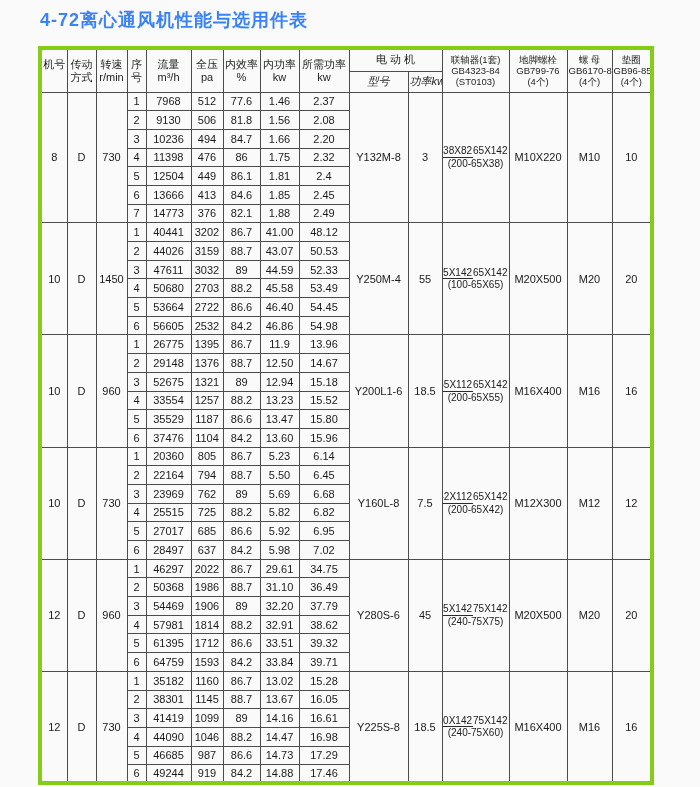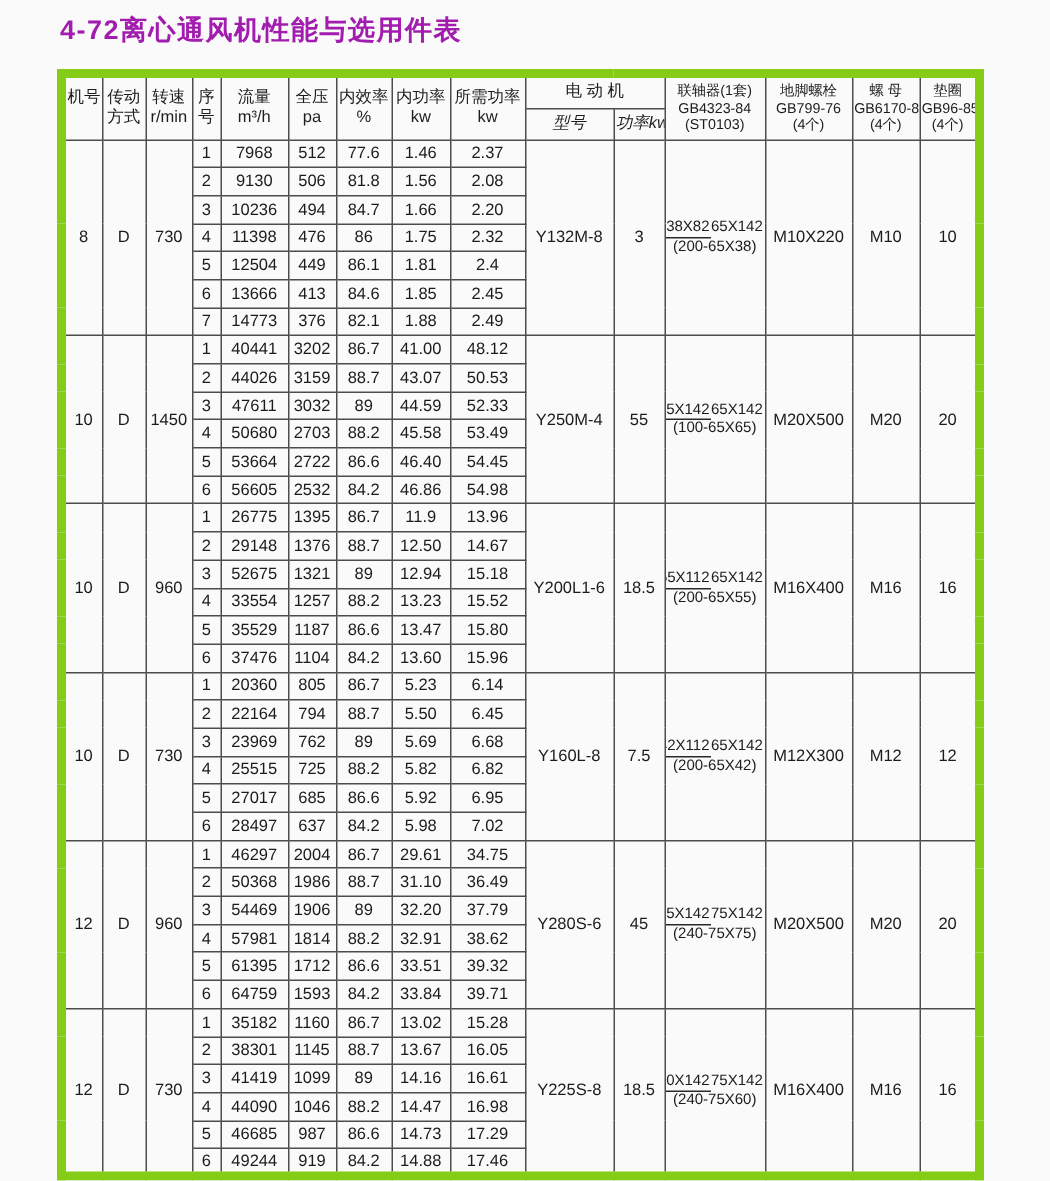--- a/index.html
+++ b/index.html
@@ -4,28 +4,28 @@
 <style>
   * { box-sizing: border-box; margin: 0; padding: 0; }
   html, body {
     width: 700px; height: 787px;
     background: #fafafa;
     font-family: "Liberation Sans", "DejaVu Sans", sans-serif;
     color: #222;
   }
   .page { width: 700px; height: 787px; padding: 6px 0 0 38px; overflow: hidden; }
   .title {
-    font-size: 18px; font-weight: bold; color: #a21caf;
+    font-size: 18px; font-weight: bold; color: #3b82f6;
     letter-spacing: 1px; margin: 2px 0 14px 2px;
   }
   table.spec {
     border-collapse: collapse;
     table-layout: fixed;
     width: 612px;
-    border: 6px solid #84cc16;
+    border: 4px solid #84cc16;
     padding-left: 12px;
   }
   .spec th, .spec td {
     border: 1px solid #4c4c4c;
     text-align: center;
     vertical-align: middle;
     font-weight: normal;
     padding: 0 1px;
     overflow: hidden;
     white-space: nowrap;
@@ -404,21 +404,21 @@
           <td>84.2</td>
           <td>5.98</td>
           <td>7.02</td>
         </tr>
         <tr>
           <td rowspan="6">12</td>
           <td rowspan="6">D</td>
           <td rowspan="6">960</td>
           <td>1</td>
           <td>46297</td>
-          <td>2004</td>
+          <td>2022</td>
           <td>86.7</td>
           <td>29.61</td>
           <td>34.75</td>
           <td rowspan="6">Y280S-6</td>
           <td rowspan="6">45</td>
           <td rowspan="6">
             <div class="coupling">
               <span class="tl">TL8</span>
               <span class="frac">
                 <span class="num">75X142</span>

